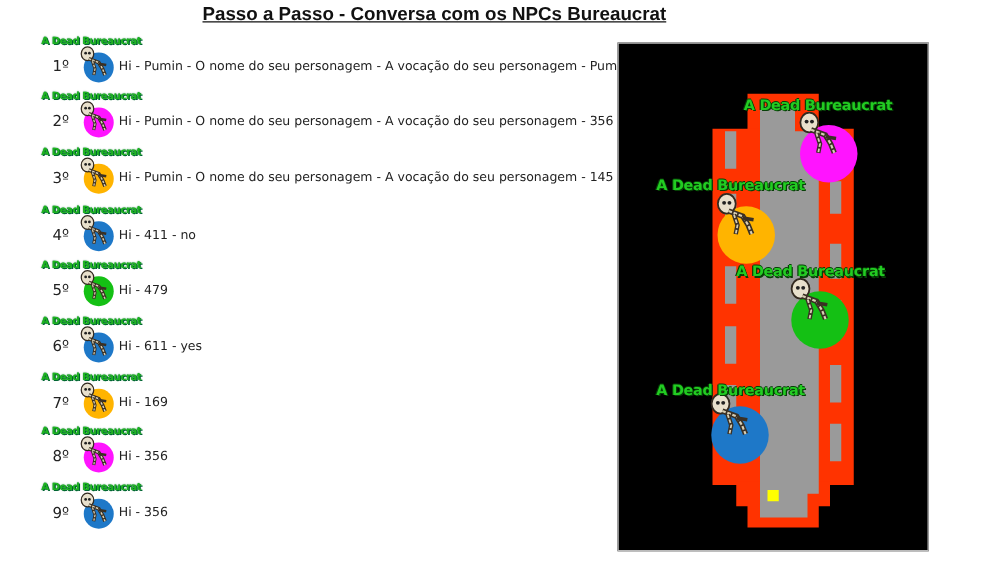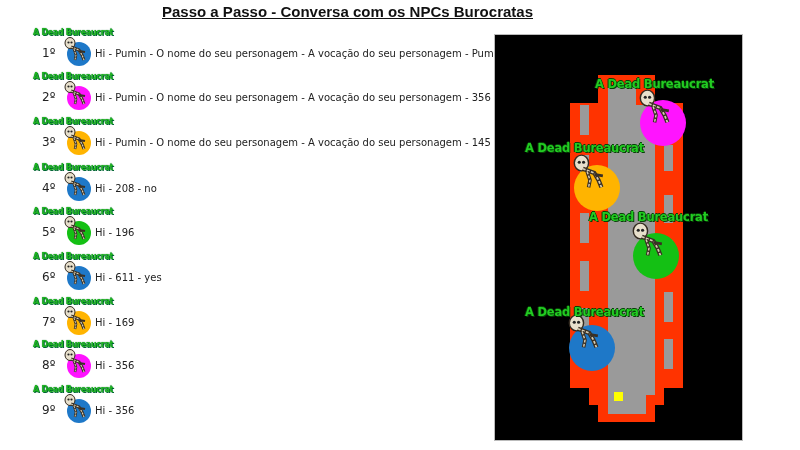--- a/index.html
+++ b/index.html
@@ -42,21 +42,21 @@
   .mskel { position: absolute; width: 40px; height: 40px; }
   .mlabel {
     position: absolute; font-family: "DejaVu Sans", sans-serif; font-weight: bold; font-size: 11.5px;
     color: #22cc22; white-space: nowrap; letter-spacing: -0.2px;
     text-shadow: 1px 1px 0 #064006, -1px 0 0 #064006, 0 -1px 0 #064006;
   }
 </style>
 </head>
 <body>
 
-<div class="title">Passo a Passo - Conversa com os NPCs Burocratas</div>
+<div class="title">Passo a Passo - Conversa com os NPCs Bureaucrat</div>
 
 <div id="steps">
     <div class="step" style="top: 28px;">
       <span class="npc-label">A Dead Bureaucrat</span>
       <span class="step-num">1º</span>
       <span class="disc" style="background:#1e78c8"></span>
       <span class="skel"><svg viewBox="0 0 28 28" width="100%" height="100%">
           <ellipse cx="8" cy="7" rx="5" ry="5.5" fill="#e8e0cc" stroke="#332a20" stroke-width="1"></ellipse>
           <circle cx="6.5" cy="6.5" r="1.1" fill="#222"></circle>
           <circle cx="9.5" cy="6.5" r="1.1" fill="#222"></circle>
@@ -107,37 +107,37 @@
       <span class="skel"><svg viewBox="0 0 28 28" width="100%" height="100%">
           <ellipse cx="8" cy="7" rx="5" ry="5.5" fill="#e8e0cc" stroke="#332a20" stroke-width="1"></ellipse>
           <circle cx="6.5" cy="6.5" r="1.1" fill="#222"></circle>
           <circle cx="9.5" cy="6.5" r="1.1" fill="#222"></circle>
           <path d="M9 11 L17 14 L20 19 L22 24" stroke="#3a3024" stroke-width="3" fill="none"></path>
           <path d="M9 11 L17 14 L20 19 L22 24" stroke="#d8cfb5" stroke-width="1.2" fill="none" stroke-dasharray="2 1"></path>
           <path d="M12 13 L14 19 L13 24" stroke="#3a3024" stroke-width="2.5" fill="none"></path>
           <path d="M12 13 L14 19 L13 24" stroke="#d8cfb5" stroke-width="1" fill="none" stroke-dasharray="2 1"></path>
           <path d="M17 15 L23 16" stroke="#3a3024" stroke-width="2" fill="none"></path>
         </svg></span>
-      <span class="step-text">Hi - 208 - no</span>
+      <span class="step-text">Hi - 411 - no</span>
     </div>
     <div class="step" style="top: 207px;">
       <span class="npc-label">A Dead Bureaucrat</span>
       <span class="step-num">5º</span>
       <span class="disc" style="background:#14c014"></span>
       <span class="skel"><svg viewBox="0 0 28 28" width="100%" height="100%">
           <ellipse cx="8" cy="7" rx="5" ry="5.5" fill="#e8e0cc" stroke="#332a20" stroke-width="1"></ellipse>
           <circle cx="6.5" cy="6.5" r="1.1" fill="#222"></circle>
           <circle cx="9.5" cy="6.5" r="1.1" fill="#222"></circle>
           <path d="M9 11 L17 14 L20 19 L22 24" stroke="#3a3024" stroke-width="3" fill="none"></path>
           <path d="M9 11 L17 14 L20 19 L22 24" stroke="#d8cfb5" stroke-width="1.2" fill="none" stroke-dasharray="2 1"></path>
           <path d="M12 13 L14 19 L13 24" stroke="#3a3024" stroke-width="2.5" fill="none"></path>
           <path d="M12 13 L14 19 L13 24" stroke="#d8cfb5" stroke-width="1" fill="none" stroke-dasharray="2 1"></path>
           <path d="M17 15 L23 16" stroke="#3a3024" stroke-width="2" fill="none"></path>
         </svg></span>
-      <span class="step-text">Hi - 196</span>
+      <span class="step-text">Hi - 479</span>
     </div>
     <div class="step" style="top: 252px;">
       <span class="npc-label">A Dead Bureaucrat</span>
       <span class="step-num">6º</span>
       <span class="disc" style="background:#1e78c8"></span>
       <span class="skel"><svg viewBox="0 0 28 28" width="100%" height="100%">
           <ellipse cx="8" cy="7" rx="5" ry="5.5" fill="#e8e0cc" stroke="#332a20" stroke-width="1"></ellipse>
           <circle cx="6.5" cy="6.5" r="1.1" fill="#222"></circle>
           <circle cx="9.5" cy="6.5" r="1.1" fill="#222"></circle>
           <path d="M9 11 L17 14 L20 19 L22 24" stroke="#3a3024" stroke-width="3" fill="none"></path>

